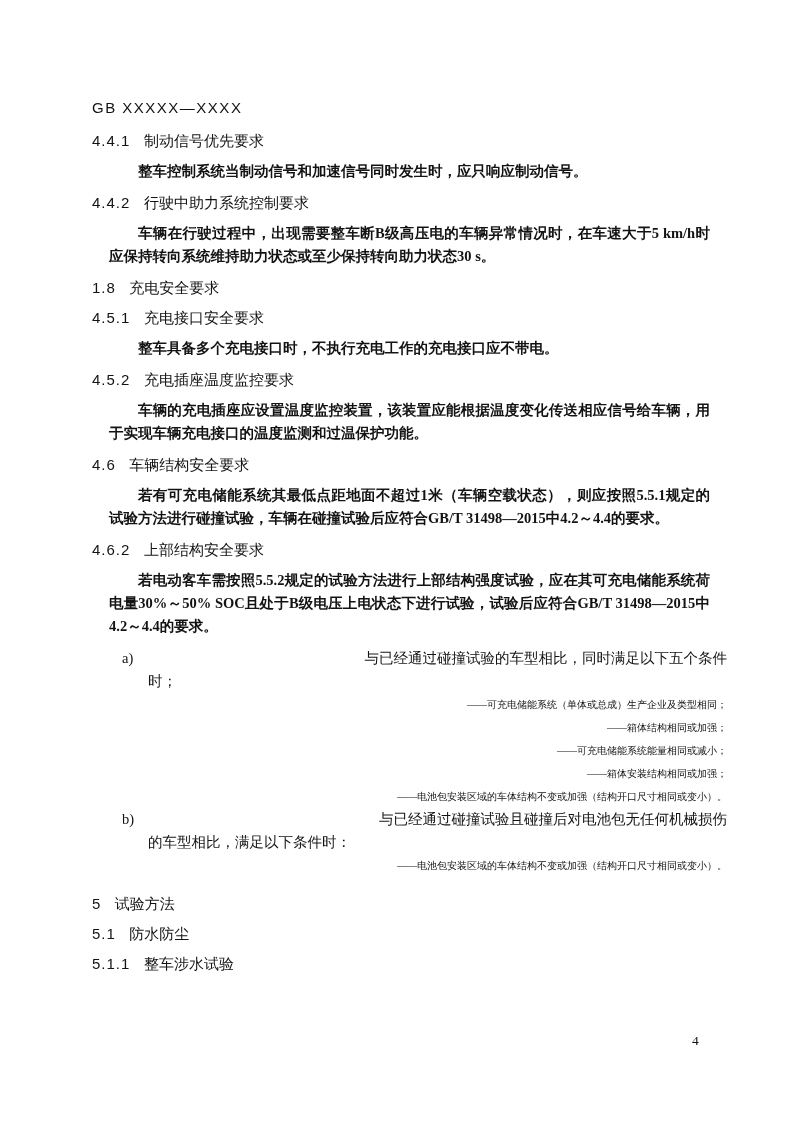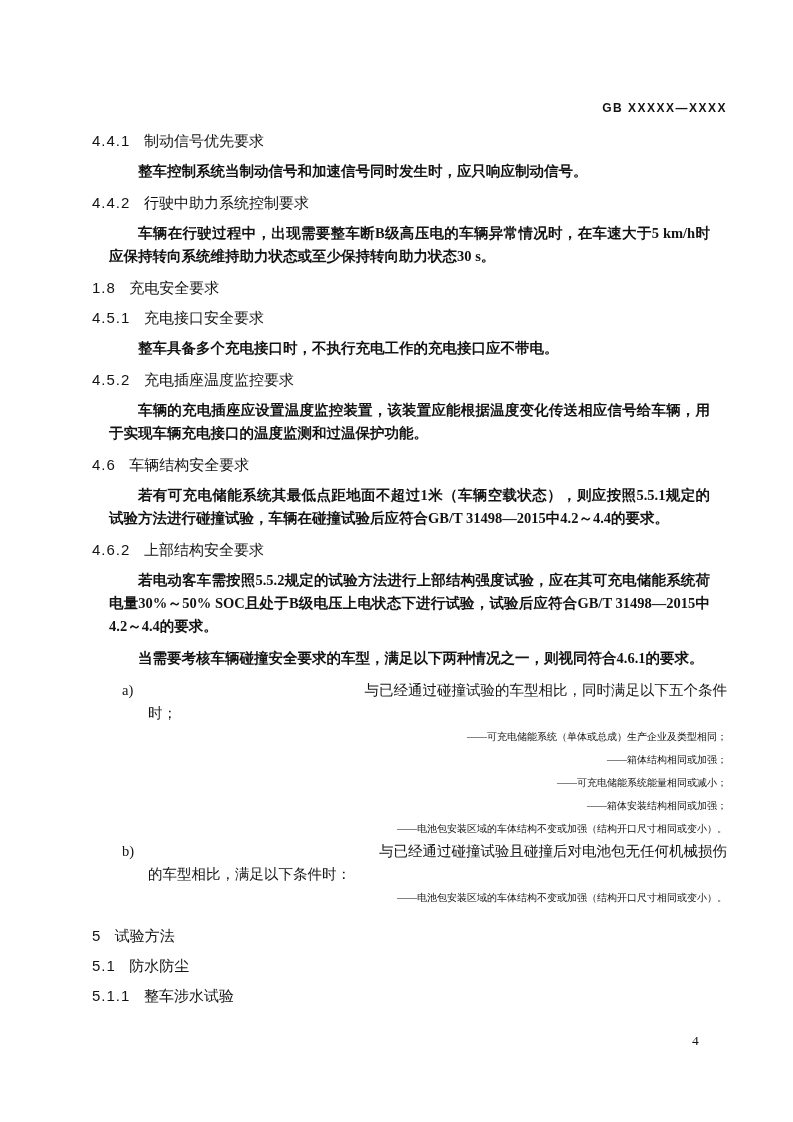--- a/index.html
+++ b/index.html
@@ -6,23 +6,23 @@
   body {
     width:793px; height:1122px; background:#ffffff;
     font-family:"Liberation Serif","DejaVu Serif",serif;
     color:#131313;
   }
   .page { position:relative; width:793px; height:1122px; overflow:hidden; background:#fff; }
   .content { padding:0 66px 0 92px; }
 
   .doc-header {
     margin-top:100px; margin-bottom:0;
-    text-align:right;
+    text-align:left;
     font-family:"Liberation Sans","DejaVu Sans",sans-serif;
-    font-weight:bold; font-size:12px; letter-spacing:1.5px;
+    font-weight:normal; font-size:15px; letter-spacing:1.5px;
     line-height:16px;
   }
 
   .hd {
     font-family:"Liberation Sans","DejaVu Sans",sans-serif;
     font-weight:normal; font-size:15px; line-height:21px;
     margin:9px 0;
   }
   .hd .num { margin-right:0.9em; letter-spacing:1px; }
   .hd-first { margin-top:14px; }
@@ -85,21 +85,20 @@
       <span class="num">4.6</span><span>车辆结构安全要求</span>
     </div>
 
     <p class="para">若有可充电储能系统其最低点距地面不超过1米（车辆空载状态），则应按照5.5.1规定的试验方法进行碰撞试验，车辆在碰撞试验后应符合GB/T 31498—2015中4.2～4.4的要求。</p>
 
     <div class="hd">
       <span class="num">4.6.2</span><span>上部结构安全要求</span>
     </div>
     <p class="para">若电动客车需按照5.5.2规定的试验方法进行上部结构强度试验，应在其可充电储能系统荷电量30%～50% SOC且处于B级电压上电状态下进行试验，试验后应符合GB/T 31498—2015中4.2～4.4的要求。</p>
 
-    <p class="para">当需要考核车辆碰撞安全要求的车型，满足以下两种情况之一，则视同符合4.6.1的要求。</p>
 
     <div class="cond-row">
       <span class="cond-marker">a)</span>
       <span class="cond-text">与已经通过碰撞试验的车型相比，同时满足以下五个条件</span>
     </div>
     <div class="cond-cont">时；</div>
     <div class="dash-item">——可充电储能系统（单体或总成）生产企业及类型相同；</div>
     <div class="dash-item">——箱体结构相同或加强；</div>
     <div class="dash-item">——可充电储能系统能量相同或减小；</div>
     <div class="dash-item">——箱体安装结构相同或加强；</div>

